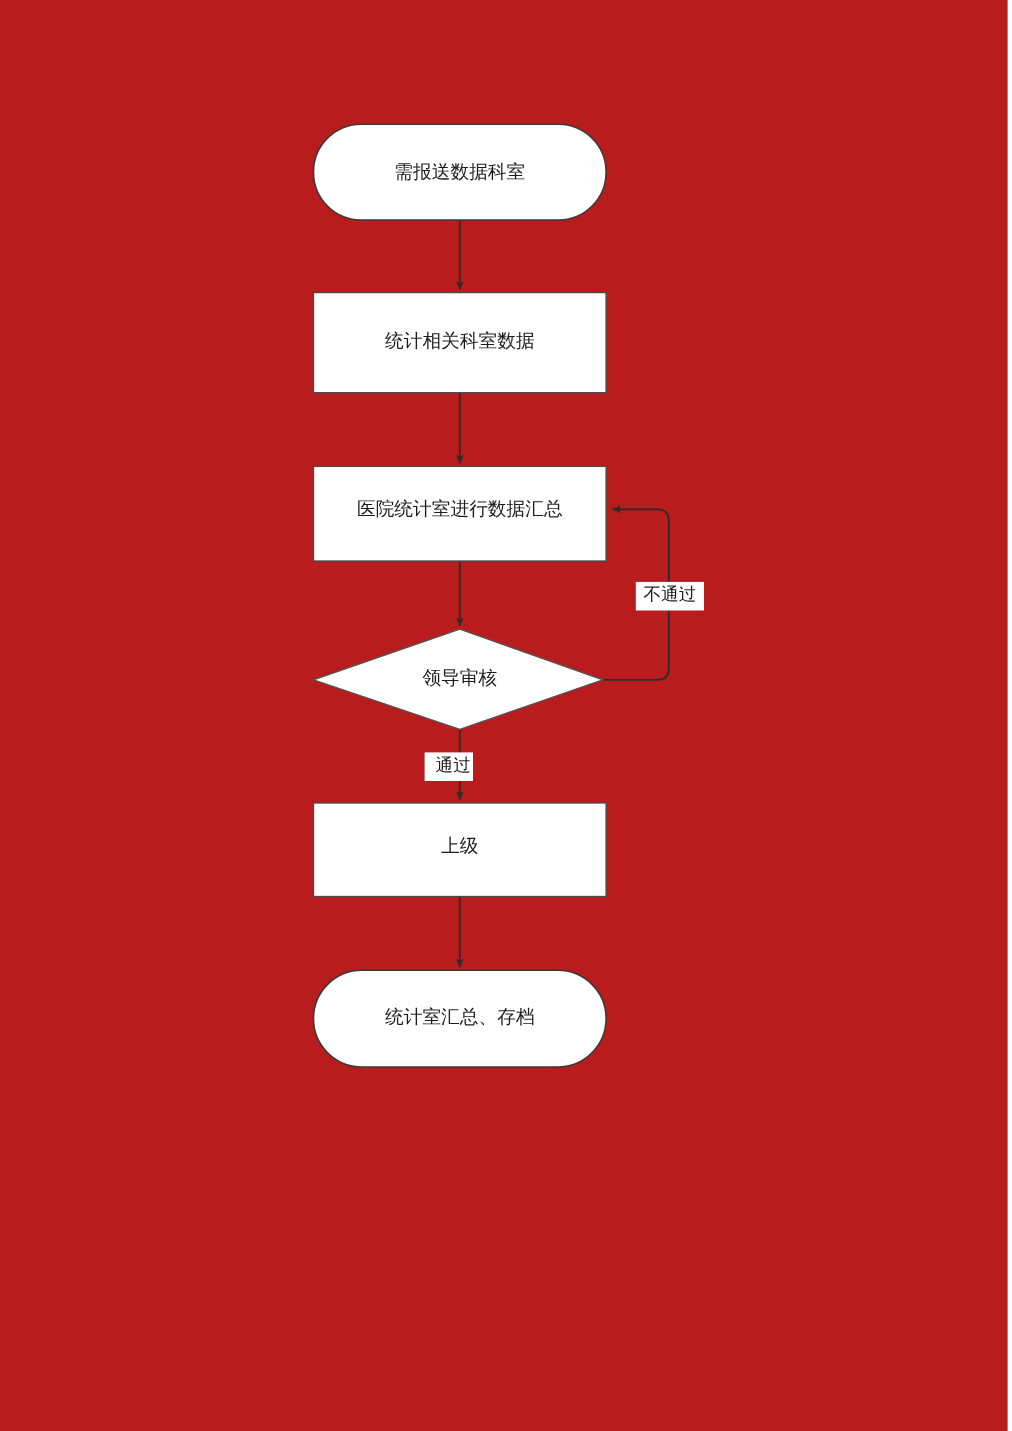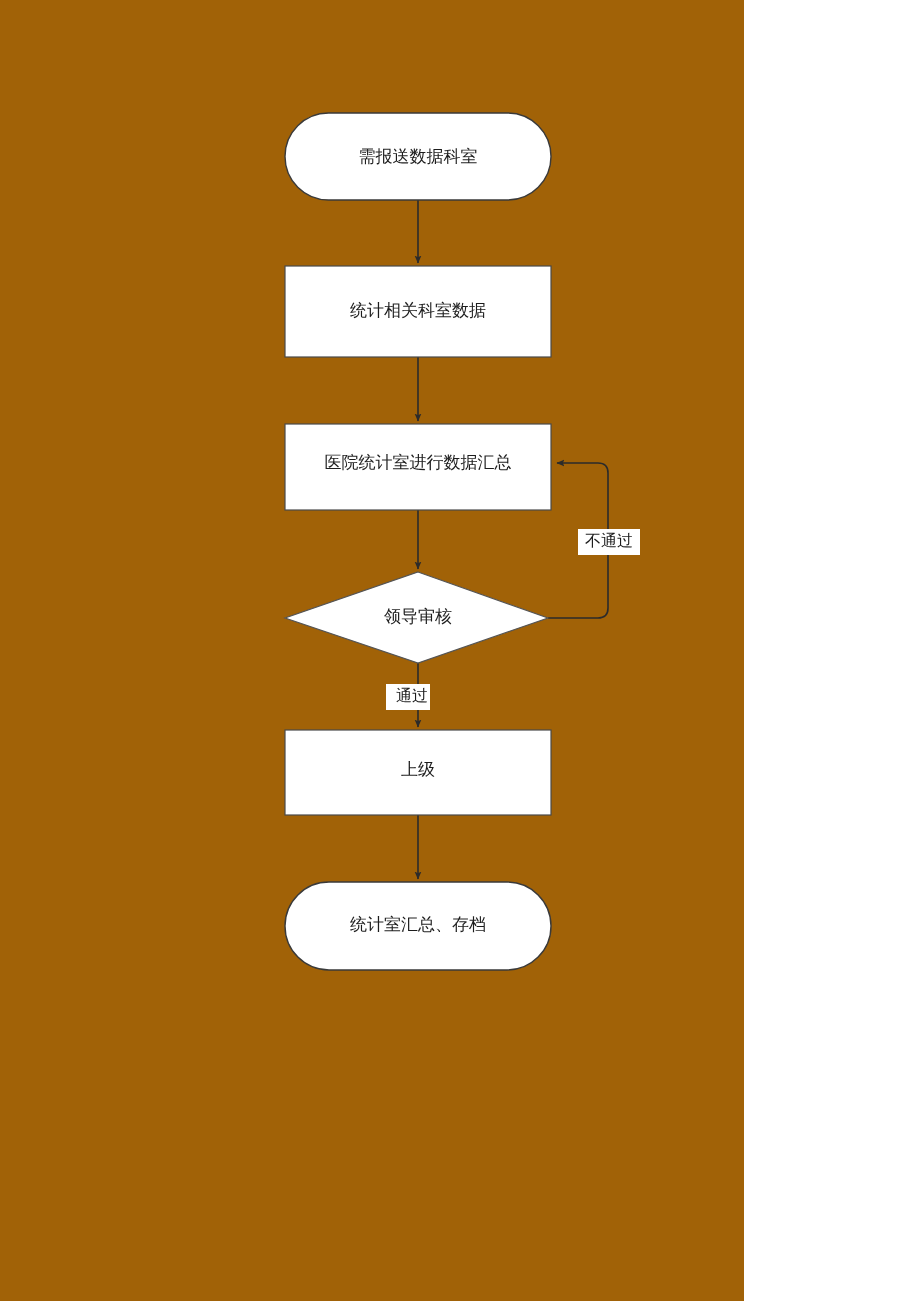--- a/index.html
+++ b/index.html
@@ -5,23 +5,23 @@
   html, body {
     margin: 0;
     padding: 0;
     background: #ffffff;
   }
   body {
     font-family: "Liberation Serif", "DejaVu Serif", serif;
   }
   #canvas {
     position: relative;
-    width: 744px;
+    width: 916px;
     height: 1301px;
-    background: #a16207;
+    background: #b91c1c;
     overflow: hidden;
   }
   #flow-svg {
     position: absolute;
     left: 0;
     top: 0;
     width: 920px;
     height: 1301px;
   }
   .node-shape {

